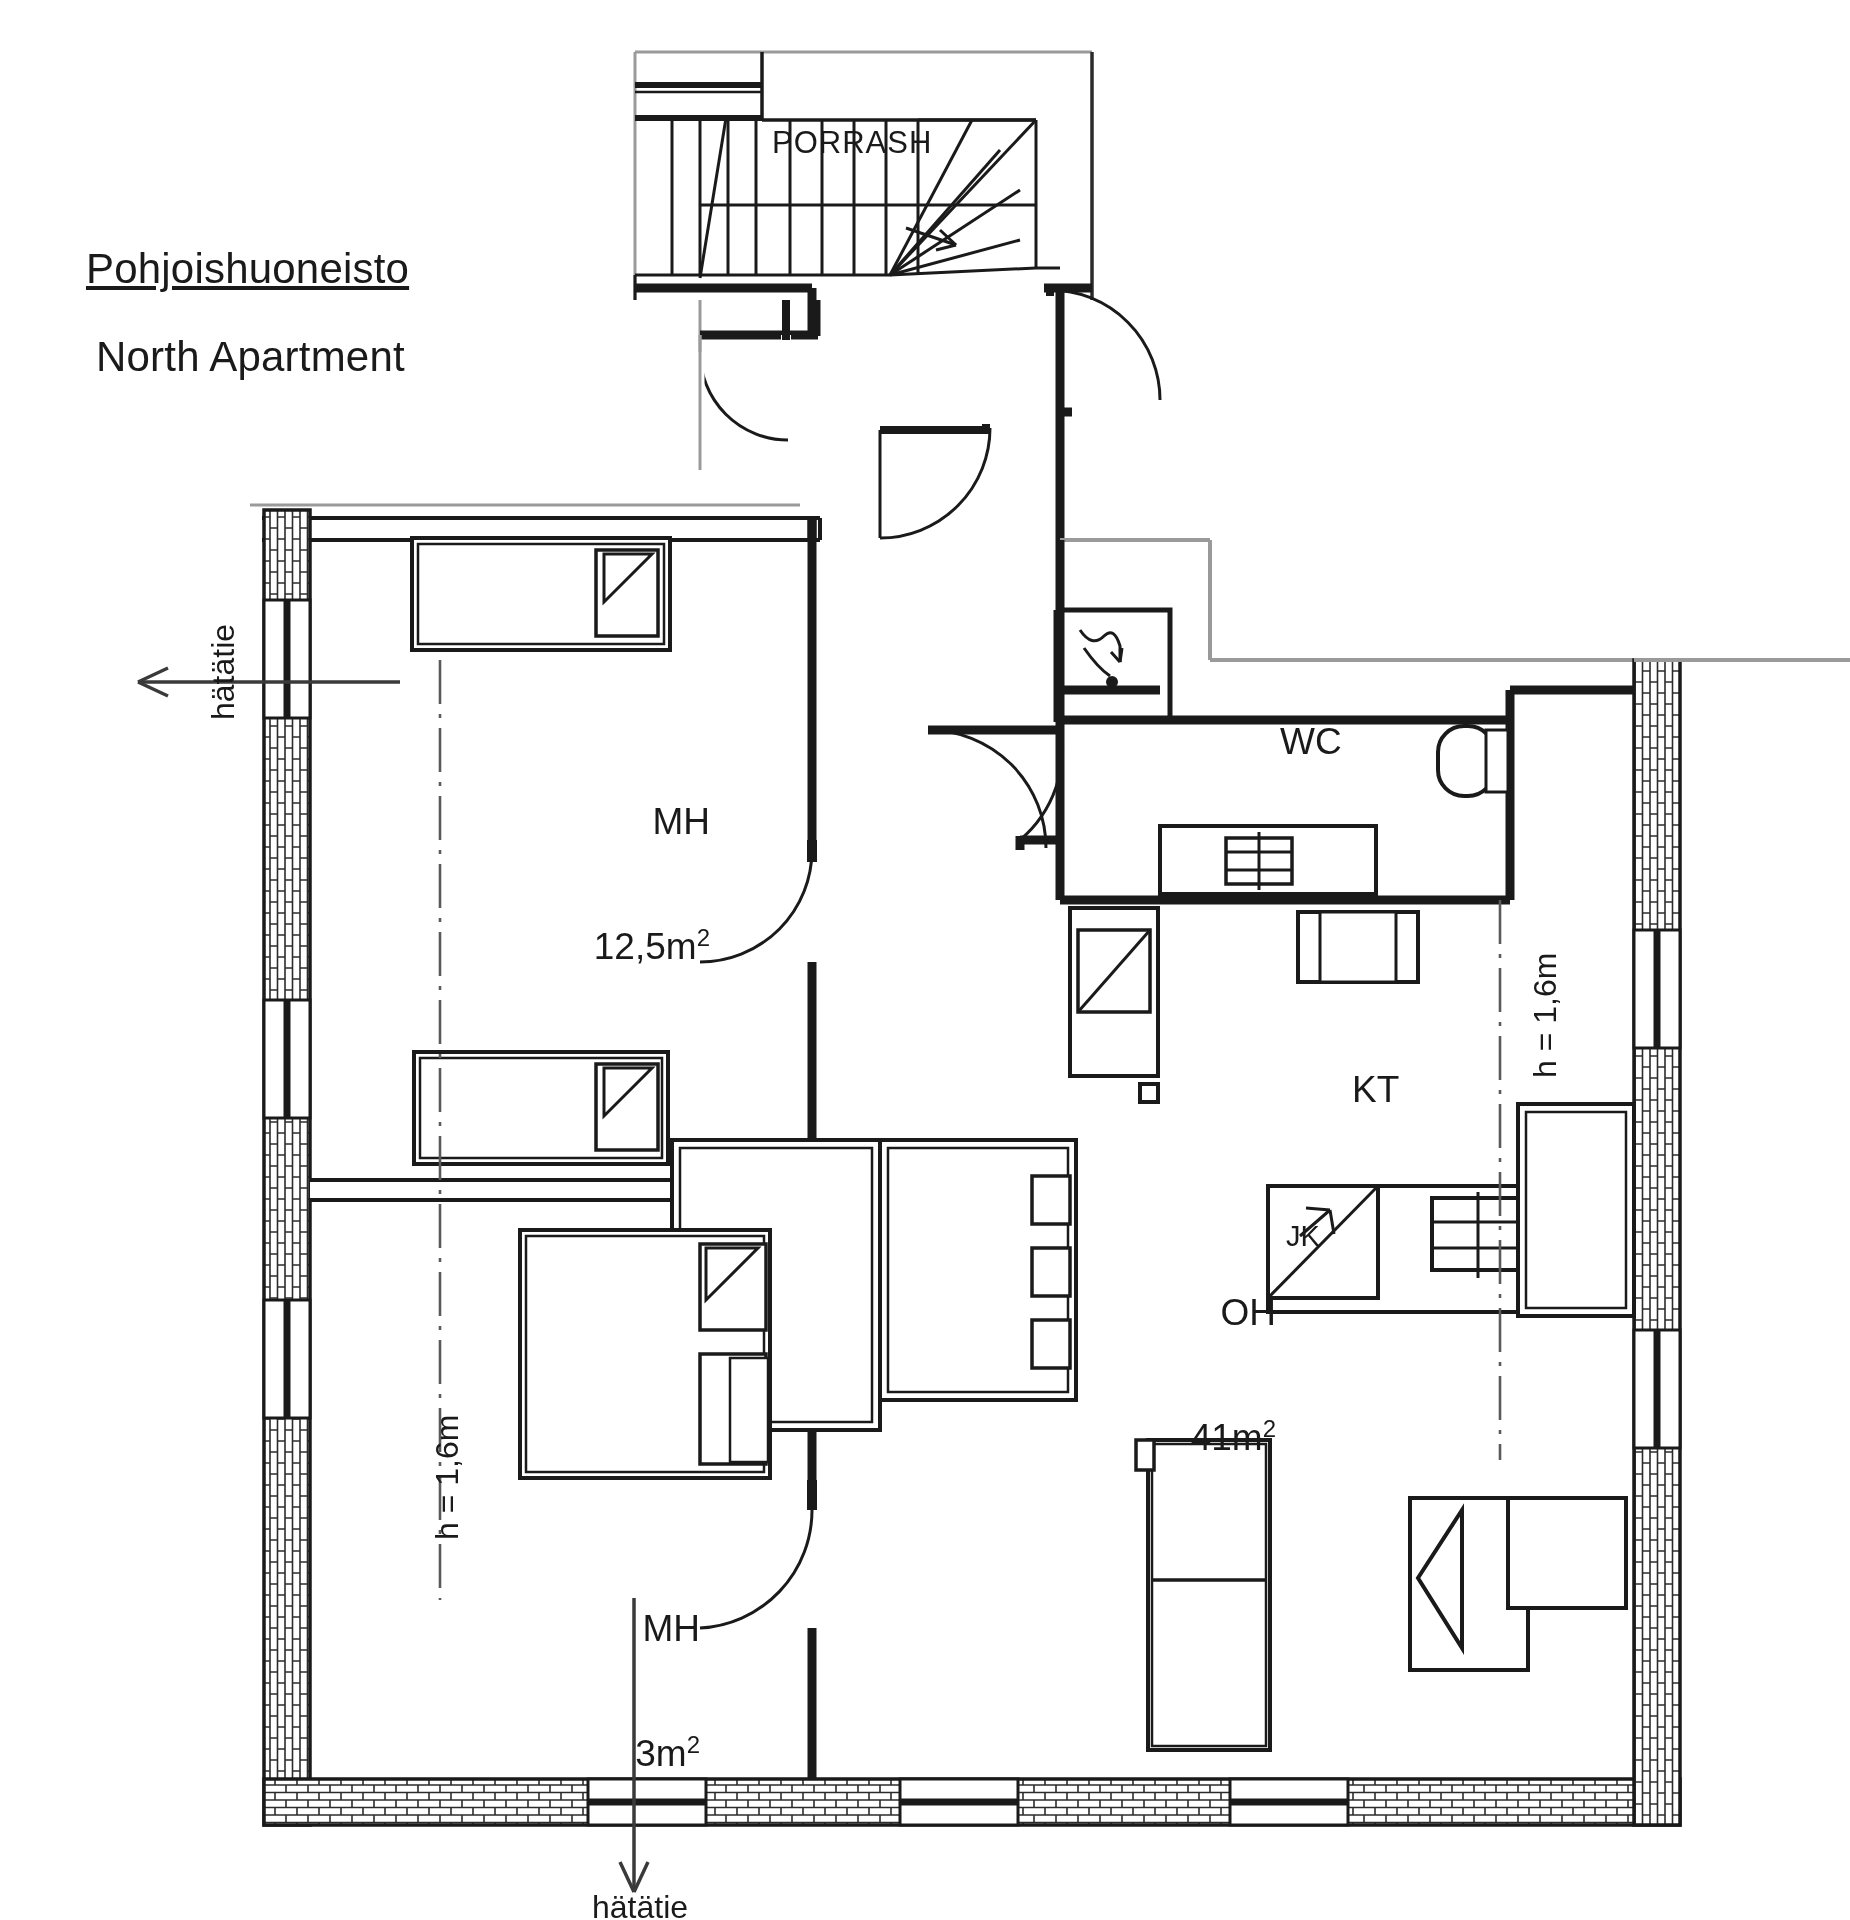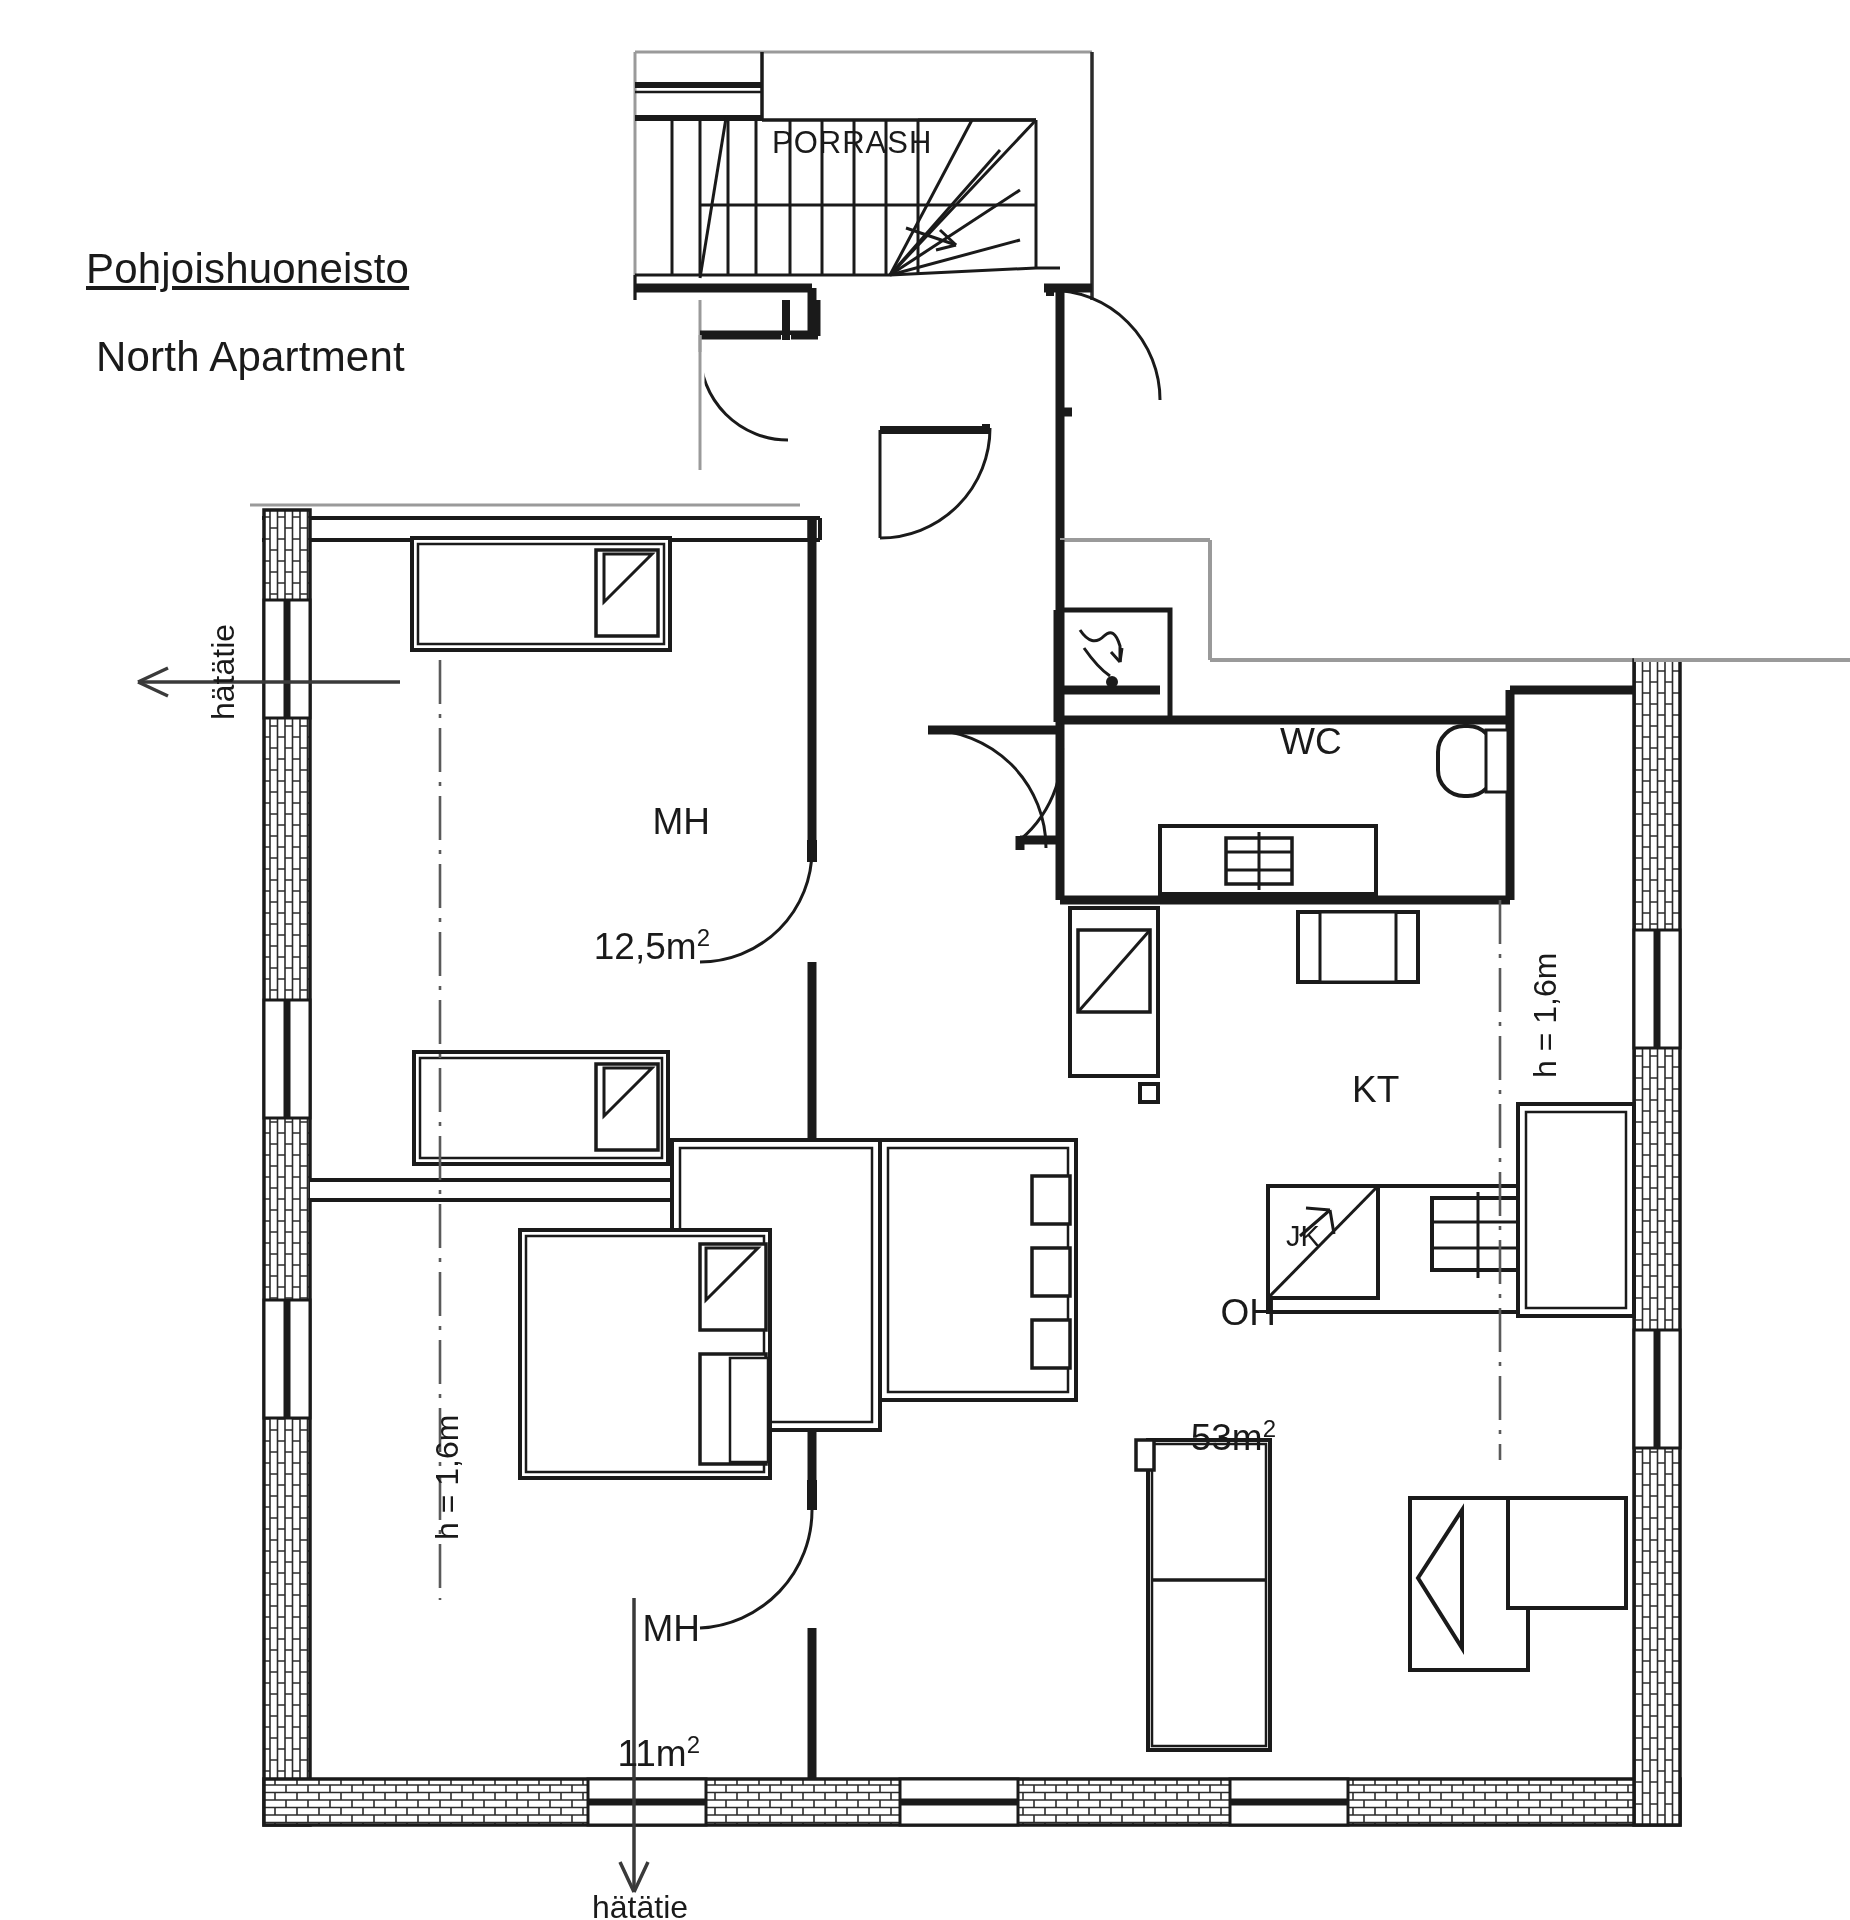--- a/index.html
+++ b/index.html
@@ -327,31 +327,31 @@
 <div class="lbl porras" style="left:772px;top:126px;">PORRASH</div>
 
 <div class="lbl room" style="left:1280px;top:721px;">WC</div>
 
 <div class="lbl room" style="left:1352px;top:1069px;">KT</div>
 
 <div class="lbl" style="left:1286px;top:1204px;font-size:29px;margin-top:16px;">JK</div>
 
 <div class="lbl room" style="left:1096px;top:1209px;width:180px;">
   <div>OH</div>
-  <div><span>53m</span><span class="sup">2</span></div>
+  <div><span>41m</span><span class="sup">2</span></div>
 </div>
 
 <div class="lbl room" style="left:530px;top:718px;width:180px;">
   <div>MH</div>
   <div><span>12,5m</span><span class="sup">2</span></div>
 </div>
 
 <div class="lbl room" style="left:520px;top:1525px;width:180px;">
   <div>MH</div>
-  <div><span>11m</span><span class="sup">2</span></div>
+  <div><span>3m</span><span class="sup">2</span></div>
 </div>
 
 <div class="lbl small rot-ccw" style="left:206px;top:720px;">hätätie</div>
 
 <div class="lbl small" style="left:592px;top:1890px;">hätätie</div>
 
 <div class="lbl small rot-ccw" style="left:430px;top:1540px;">h = 1,6m</div>
 
 <div class="lbl small rot-ccw" style="left:1528px;top:1078px;">h = 1,6m</div>
 

